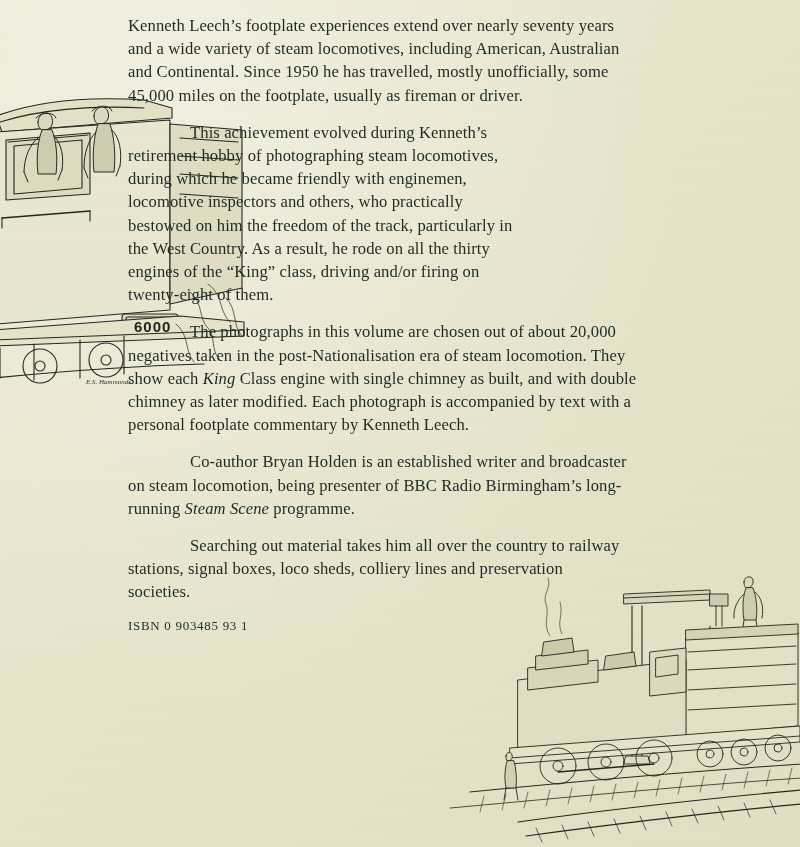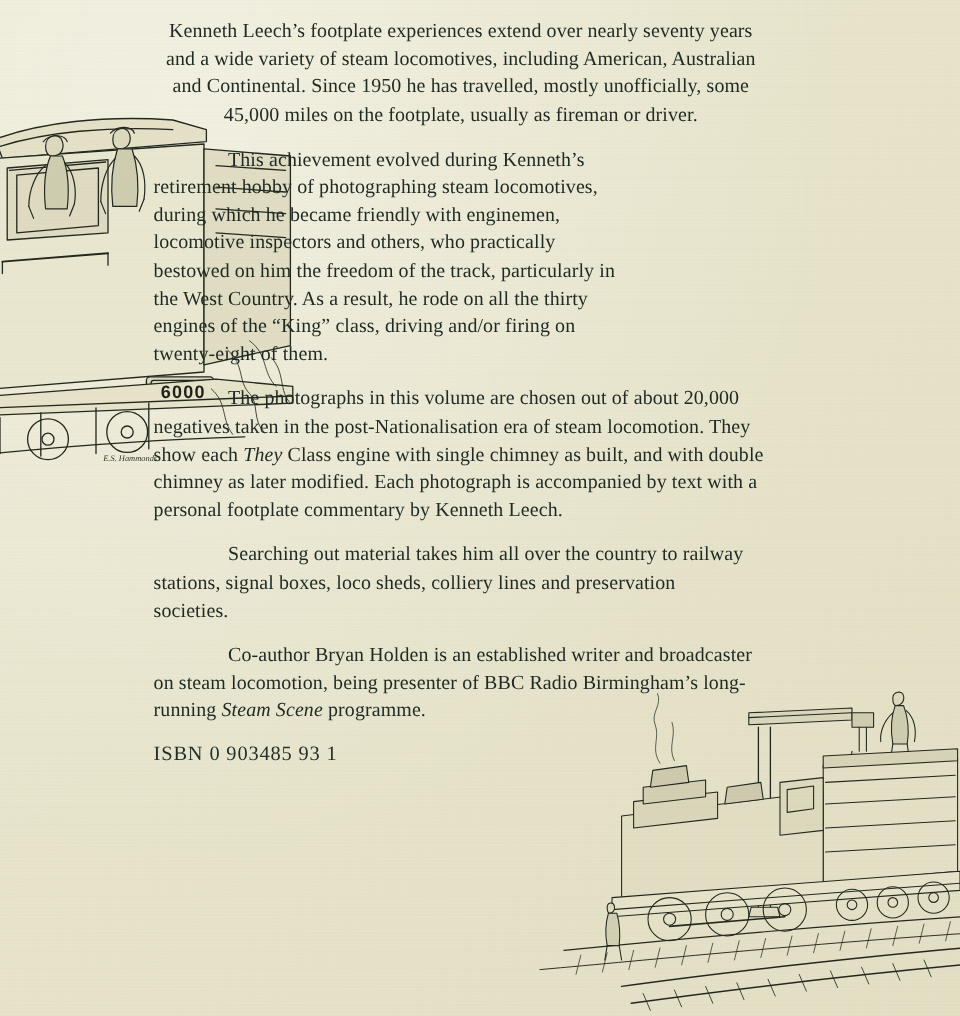--- a/index.html
+++ b/index.html
@@ -40,25 +40,25 @@
     width: 516px;
   }
   .para {
     margin: 0 0 14px 0;
     font-size: 16.6px;
     line-height: 23.2px;
     letter-spacing: 0.1px;
     color: #1d2a24;
   }
   .para.indent { text-indent: 62px; }
-  .para.c { text-align: center; }
+  .para.c { text-align: left; }
   .para em { font-style: italic; }
   .isbn {
     margin: 8px 0 0 0;
-    font-size: 17px;
+    font-size: 13px;
     letter-spacing: 0.7px;
     color: #22302a;
   }
 
   
   .p1 { width: 512px; margin-left: 0; text-align: center; }
   .p2 { width: 392px; }
   .p3b { width: 512px; margin-left: 0; }
   .p4 { width: 500px; margin-left: 0; }
   .p5 { width: 500px; margin-left: 0; }
@@ -159,25 +159,25 @@
       <text class="sig" x="92" y="306">E.S. Hammonds</text>
     </svg>
   </div>
 
   <div class="text-col">
 
     <p class="para p1 c">Kenneth Leech’s footplate experiences extend over nearly seventy years and a wide variety of steam locomotives, including American, Australian and Continental. Since 1950 he has travelled, mostly unofficially, some 45,000 miles on the footplate, usually as fireman or driver.</p>
 
     <p class="para p2 indent">This achievement evolved during Kenneth’s retirement hobby of photographing steam locomotives, during which he became friendly with enginemen, locomotive inspectors and others, who practically bestowed on him the freedom of the track, particularly in the West Country. As a result, he rode on all the thirty engines of the “King” class, driving and/or firing on twenty-eight of them.</p>
 
-    <p class="para p3b indent"><span>The photographs in this volume are chosen out of about 20,000 negatives taken in the post-Nationalisation era of steam locomotion. They show each </span><em>They</em><span> Class engine with single chimney as built, and with double chimney as later modified. Each photograph is accompanied by text with a personal footplate commentary by Kenneth Leech.</span></p>
+    <p class="para p3b indent"><span>The photographs in this volume are chosen out of about 20,000 negatives taken in the post-Nationalisation era of steam locomotion. They show each </span><em>King</em><span> Class engine with single chimney as built, and with double chimney as later modified. Each photograph is accompanied by text with a personal footplate commentary by Kenneth Leech.</span></p>
+
+    <p class="para p4 indent"><span>Co-author Bryan Holden is an established writer and broadcaster on steam locomotion, being presenter of BBC Radio Birmingham’s long-running </span><em>Steam Scene</em><span> programme.</span></p>
 
     <p class="para p5 indent">Searching out material takes him all over the country to railway stations, signal boxes, loco sheds, colliery lines and preservation societies.</p>
-
-    <p class="para p4 indent"><span>Co-author Bryan Holden is an established writer and broadcaster on steam locomotion, being presenter of BBC Radio Birmingham’s long-running </span><em>Steam Scene</em><span> programme.</span></p>
 
     <p class="isbn">ISBN 0 903485 93 1</p>
   </div>
 
   <div class="ill-loco-bottom">
     <svg viewBox="0 0 392 287" width="392" height="287" aria-hidden="true">
       <g class="ink" stroke-width="0.9" stroke-linecap="round" stroke-linejoin="round">
 
         <path d="M222 46 L222 196 M232 46 L232 196" stroke-width="1.1"></path>
         <path d="M216 196 L238 196 L240 204 L214 204 Z" fill="#dedbc0"></path>

